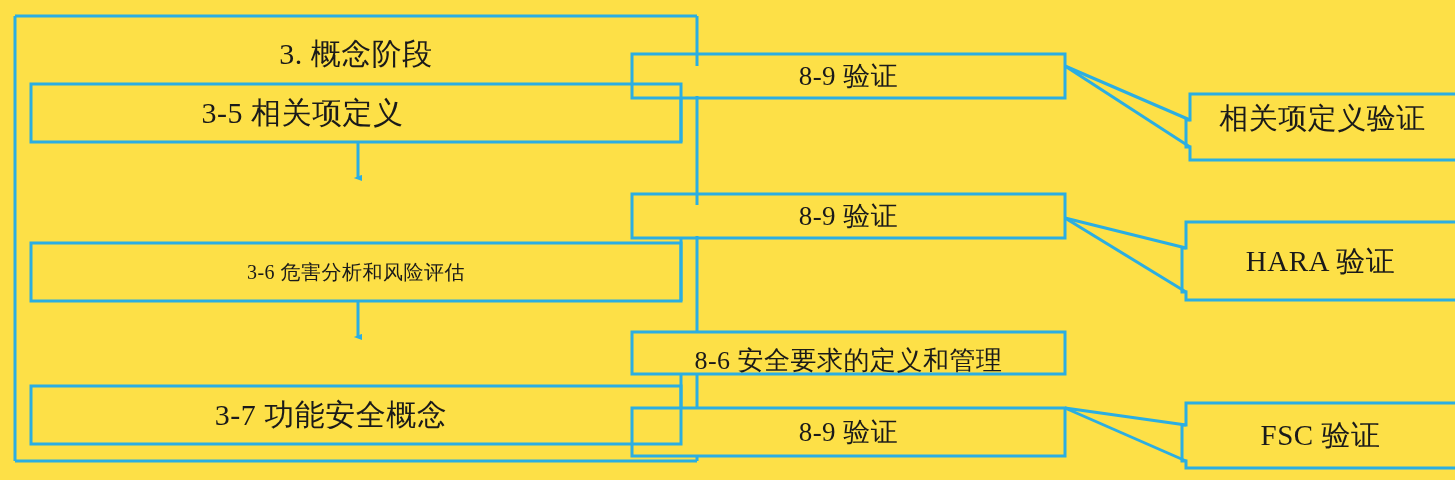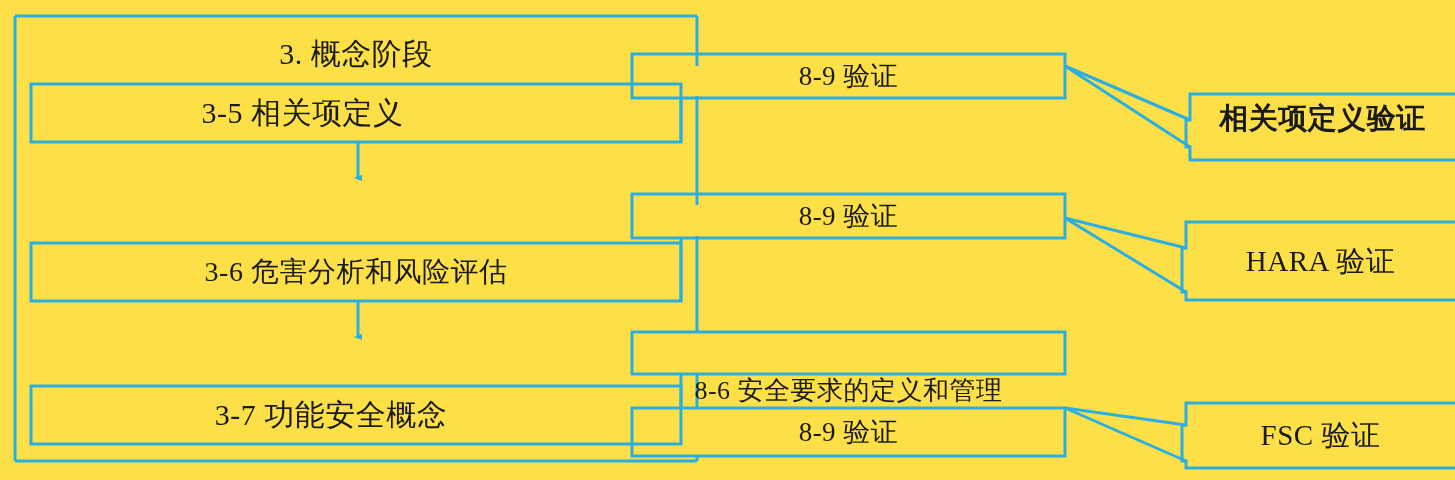--- a/index.html
+++ b/index.html
@@ -90,31 +90,31 @@
       <path d="M1455,94 L1190,94 L1190,120 L1186,120 L1186,147 L1190,147 L1190,160 L1455,160"></path>
       <path d="M1455,222 L1186,222 L1186,248 L1182,248 L1182,292 L1186,292 L1186,300 L1455,300"></path>
       <path d="M1455,403 L1186,403 L1186,425 L1182,425 L1182,461 L1186,461 L1186,468 L1455,468"></path>
     </g>
   </svg>
 
   <div class="lbl" style="left:31px; top:36px; width:650px; height:36px; font-size:30px;">3. 概念阶段</div>
 
   <div class="lbl" style="left:31px; top:84px; width:543px; height:58px; font-size:30px;">3-5 相关项定义</div>
 
-  <div class="lbl" style="left:31px; top:243px; width:650px; height:58px; font-size:28px;">3-6 危害分析和风险评估</div>
+  <div class="lbl" style="left:31px; top:243px; width:650px; height:58px; font-size:20px;">3-6 危害分析和风险评估</div>
 
   <div class="lbl" style="left:31px; top:386px; width:600px; height:58px; font-size:30px;border-radius:14px;">3-7 功能安全概念</div>
 
   <div class="lbl" style="left:632px; top:54px; width:433px; height:44px; font-size:27px;">8-9 验证</div>
 
   <div class="lbl" style="left:632px; top:194px; width:433px; height:44px; font-size:27px;">8-9 验证</div>
 
-  <div class="lbl" style="left:632px; top:332px; width:433px; height:58px; font-size:26px;margin-top:30px;">8-6 安全要求的定义和管理</div>
+  <div class="lbl" style="left:632px; top:332px; width:433px; height:58px; font-size:26px;">8-6 安全要求的定义和管理</div>
 
   <div class="lbl" style="left:632px; top:408px; width:433px; height:48px; font-size:27px;">8-9 验证</div>
 
-  <div class="lbl" style="left:1190px; top:94px; width:265px; height:48px; font-size:29px;font-weight:bold;">相关项定义验证</div>
+  <div class="lbl" style="left:1190px; top:94px; width:265px; height:48px; font-size:29px;">相关项定义验证</div>
 
   <div class="lbl" style="left:1186px; top:222px; width:269px; height:78px; font-size:29px;text-align:center;">HARA 验证</div>
 
   <div class="lbl" style="left:1186px; top:403px; width:269px; height:65px; font-size:29px;">FSC 验证</div>
 
 </div>
 
 </body></html>

